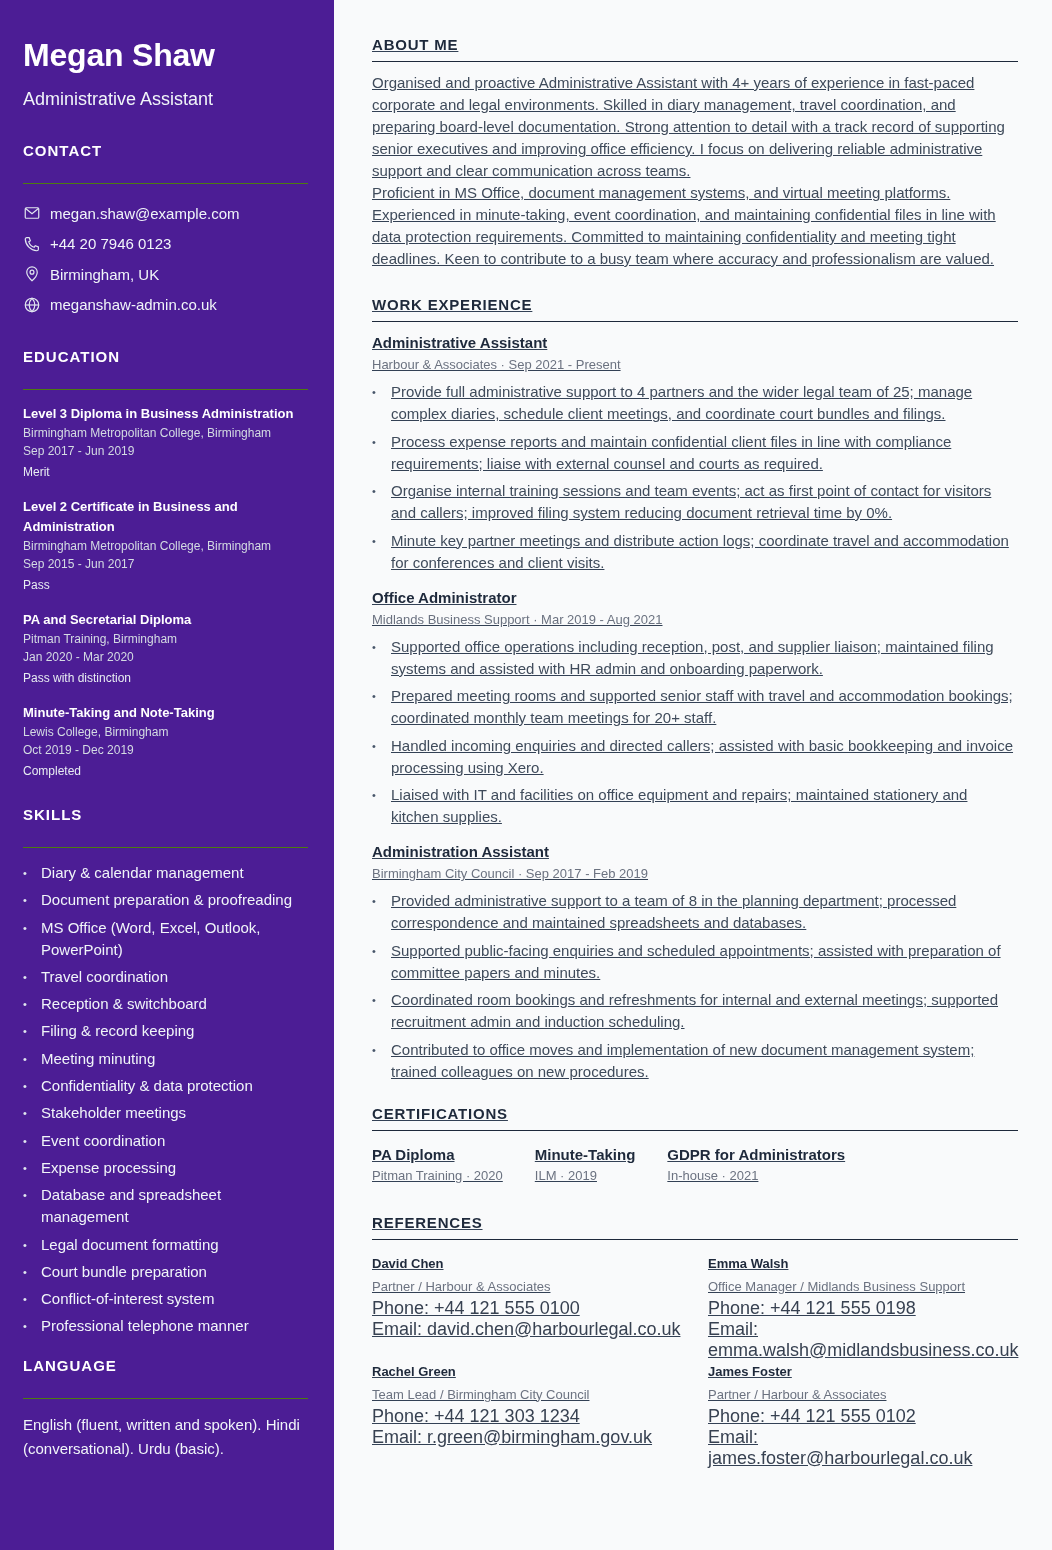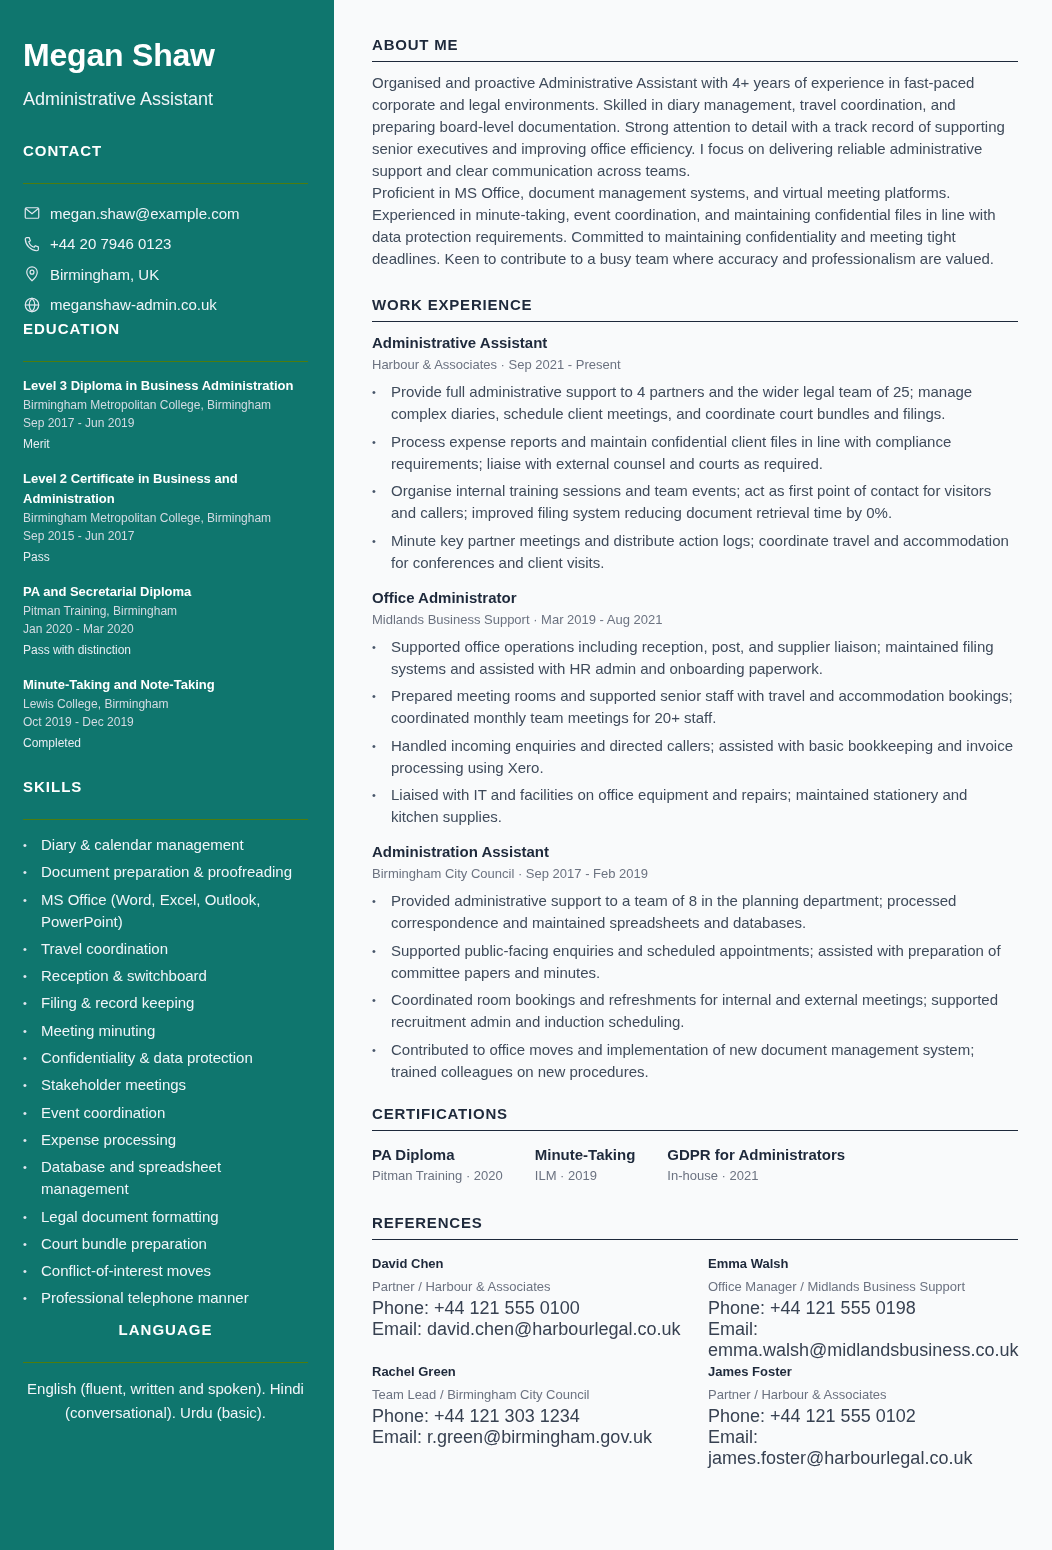--- a/index.html
+++ b/index.html
@@ -9,21 +9,21 @@
     background: #f9fafb;
     color: #334155;
     display: flex;
     width: 1052px;
     height: 1550px;
     overflow: hidden;
   }
   .sidebar {
     width: 334px;
     height: 1550px;
-    background: #0f766e;
+    background: #4c1d95;
     color: #ffffff;
     padding: 36px 26px 0 23px;
     flex-shrink: 0;
   }
   .name {
     font-size: 32px;
     font-weight: 700;
     line-height: 38px;
     letter-spacing: -0.2px;
   }
@@ -43,21 +43,21 @@
   }
   .contact { margin-top: 32px; }
   .contact-row {
     display: flex;
     align-items: center;
     font-size: 15px;
     height: 30.5px;
     color: #f1f5f9;
   }
   .contact-row svg { width: 18px; height: 18px; margin-right: 9px; flex-shrink: 0; }
-  .education { }
+  .education { margin-top: 28px; }
   .edu-item { margin-bottom: 16px; }
   .edu-title {
     font-size: 13px;
     font-weight: 700;
     line-height: 20px;
     color: #ffffff;
   }
   .edu-sub {
     font-size: 12px;
     line-height: 18px;
@@ -80,30 +80,31 @@
     color: #f1f5f9;
   }
   .skills li::before {
     content: "•";
     position: absolute;
     left: 0;
     top: 0;
     font-size: 11px;
     color: #e2e8f0;
   }
-  .language { margin-top: 12px; text-align: center; }
+  .language { margin-top: 20px; }
   .lang-text {
     font-size: 15px;
     line-height: 24px;
     color: #f1f5f9;
   }
 
   .main {
     flex: 1;
     padding: 36px 35px 9px 38px;
+    text-decoration: underline;
   }
   .m-heading {
     font-size: 15px;
     font-weight: 700;
     letter-spacing: 0.8px;
     color: #1e293b;
     padding-bottom: 8px;
     border-bottom: 1.5px solid #1e293b;
     margin-bottom: 10px;
   }
@@ -235,21 +236,21 @@
       <li>Reception &amp; switchboard</li>
       <li>Filing &amp; record keeping</li>
       <li>Meeting minuting</li>
       <li>Confidentiality &amp; data protection</li>
       <li>Stakeholder meetings</li>
       <li>Event coordination</li>
       <li>Expense processing</li>
       <li>Database and spreadsheet management</li>
       <li>Legal document formatting</li>
       <li>Court bundle preparation</li>
-      <li>Conflict-of-interest moves</li>
+      <li>Conflict-of-interest system</li>
       <li>Professional telephone manner</li>
     </ul>
   </section>
 
   <section class="language">
     <h2 class="s-heading">LANGUAGE</h2>
     <p class="lang-text">English (fluent, written and spoken). Hindi (conversational). Urdu (basic).</p>
   </section>
 </aside>
 

